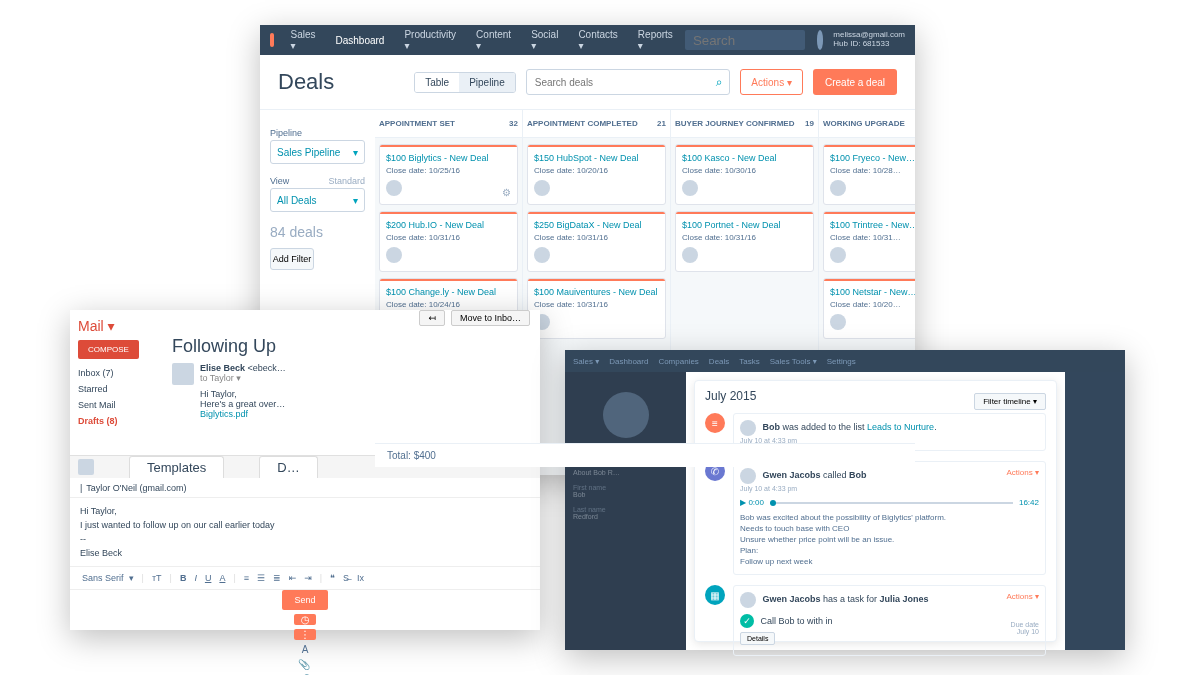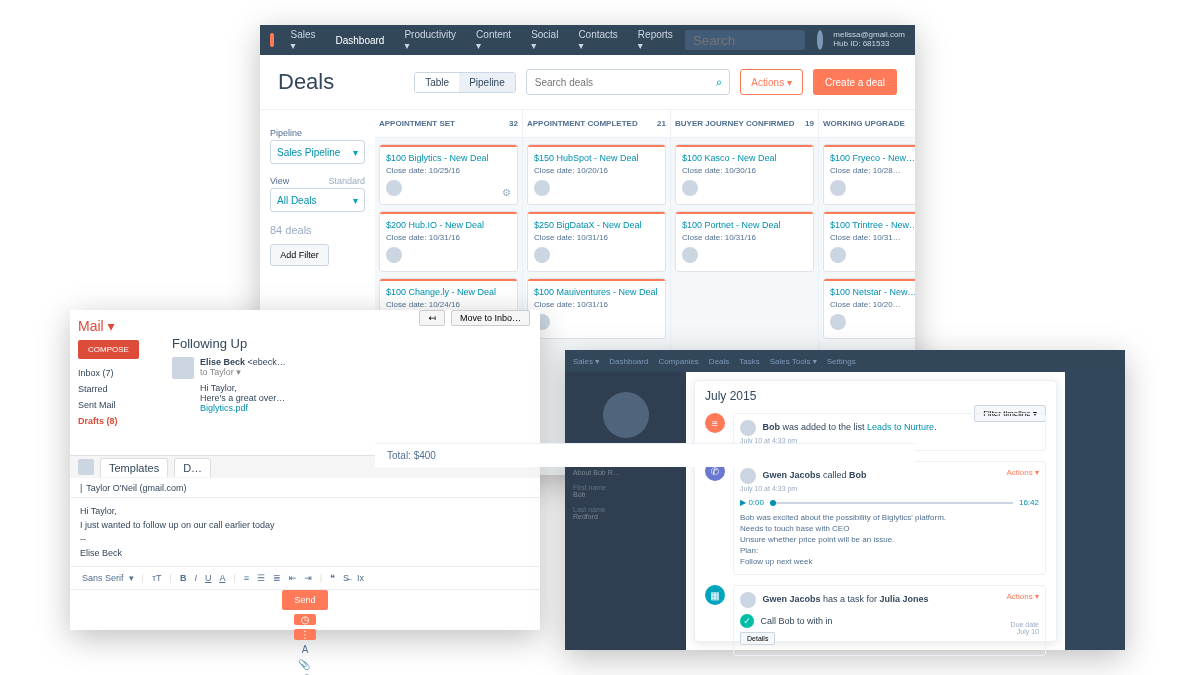--- a/index.html
+++ b/index.html
@@ -24,22 +24,22 @@
   .deal-search-wrap { position: relative; flex: 1; display: flex; }
   .deal-search-wrap .q { position: absolute; right: 8px; top: 50%; transform: translateY(-50%); color: #00a4bd; font-size: 12px; }
   .btn-outline { height: 26px; border: 1px solid #ff7a59; background: #fff; color: #ff7a59; padding: 0 10px; border-radius: 3px; font-size: 10px; cursor: pointer; }
   .btn-primary { height: 26px; border: none; background: #ff7a59; color: #fff; padding: 0 12px; border-radius: 3px; font-size: 10px; cursor: pointer; }
 
   .deals-body { display: flex; height: calc(100% - 85px); }
   .deals-sidebar { width: 115px; padding: 12px 10px; border-right: 0; font-size: 10px; color: #516f90; }
   .deals-sidebar .label { margin: 6px 0 2px; font-size: 9px; }
   .select-fake { border: 1px solid #cbd6e2; border-radius: 3px; height: 24px; display: flex; align-items: center; justify-content: space-between; padding: 0 6px; color: #0091ae; background: #fff; cursor: pointer; }
   .select-fake .caret { color: #00a4bd; }
-  .muted { color: #99acc2; font-size: 11px; margin-top: 12px; }
-  .add-filter { margin-top: 8px; border: 1px solid #cbd6e2; background: #f5f8fa; height: 22px; width: 59px; font-size: 9px; border-radius: 3px; cursor: pointer; }
+  .muted { color: #99acc2; font-size: 14px; margin-top: 12px; }
+  .add-filter { margin-top: 8px; border: 1px solid #cbd6e2; background: #f5f8fa; height: 22px; width: 44px; font-size: 9px; border-radius: 3px; cursor: pointer; }
 
   .board { flex: 1; display: flex; overflow: hidden; background: #f5f8fa; }
   .col { width: 148px; min-width: 148px; border-right: 1px solid #eaf0f6; padding: 0 4px; }
   .col-head { height: 28px; display: flex; align-items: center; justify-content: space-between; padding: 0 4px; border-bottom: 1px solid #eaf0f6; font-size: 8px; font-weight: 600; color: #516f90; background: #fff; margin: 0 -4px 6px; }
   .card { background: #fff; border: 1px solid #dfe3eb; border-radius: 3px; padding: 6px; margin-bottom: 6px; font-size: 9px; position: relative; }
   .card .accent { height: 2px; background: #ff7a59; position: absolute; left: 0; right: 0; top: 0; border-radius: 3px 3px 0 0; }
   .card-title { color: #0091ae; font-size: 9px; margin-top: 2px; }
   .card-sub { color: #516f90; margin-top: 3px; font-size: 8px; }
   .card .mini-av { width: 16px; height: 16px; border-radius: 50%; background: #cbd6e2; margin-top: 5px; display: inline-block; }
   .card .gear { position: absolute; right: 6px; bottom: 6px; color: #99acc2; font-size: 10px; }
@@ -50,28 +50,28 @@
   .mail-window { position: absolute; left: 70px; top: 310px; width: 470px; height: 320px; background: #fff; box-shadow: 0 8px 30px rgba(0,0,0,.25); }
   .mail-body { display: flex; height: 145px; }
   .mail-side { width: 92px; padding: 8px; font-size: 9px; }
   .mail-side .mail-logo { color: #dd4b39; font-size: 14px; font-weight: 400; }
   .compose-btn { margin-top: 6px; background: #dd4b39; color: #fff; border: none; font-size: 8px; padding: 5px 10px; border-radius: 2px; cursor: pointer; }
   .mail-side .f { padding: 3px 0; cursor: pointer; }
   .mail-side .f.active { color: #dd4b39; font-weight: 600; }
   .read-pane { flex: 1; padding: 8px 10px; font-size: 9px; position: relative; }
   .read-ctrl { position: absolute; right: 10px; top: 0; display: flex; gap: 6px; }
   .read-ctrl button { border: 1px solid #ccc; background: #f5f5f5; font-size: 9px; padding: 2px 8px; border-radius: 2px; cursor: pointer; }
-  .read-subject { font-size: 13px; margin-top: 18px; margin-bottom: 6px; }
+  .read-subject { font-size: 18px; margin-top: 18px; margin-bottom: 6px; }
   .read-from { display: flex; gap: 6px; align-items: flex-start; }
   .read-from .av { width: 22px; height: 22px; border-radius: 2px; background: #cbd6e2; }
 
   .compose { border-top: 1px solid #e0e0e0; }
   .compose-head { height: 22px; padding: 0 8px; display: flex; align-items: center; gap: 6px; font-size: 9px; background: #f5f5f5;}
   .compose-head .av2 { width: 16px; height: 16px; border-radius: 2px; background: #cbd6e2; }
-  .compose-head .tab { padding: 3px 8px; border: 1px solid #ddd; border-bottom: none; background: #fff; border-radius: 3px 3px 0 0; font-size: 11px; }
+  .compose-head .tab { padding: 3px 17px; border: 1px solid #ddd; border-bottom: none; background: #fff; border-radius: 3px 3px 0 0; font-size: 13px; margin-left: 29px; }
   .compose-to { height: 20px; padding: 0 10px; display: flex; align-items: center; font-size: 9px; border-bottom: 1px solid #eee;}
   .compose-body { padding: 8px 10px; font-size: 9px; height: 68px; }
   .compose-body p { margin-bottom: 4px; }
   .tb { height: 24px; border-top: 1px solid #eee; border-bottom: 1px solid #eee; display: flex; align-items: center; gap: 2px; padding: 0 6px; font-size: 9px; color: #516f90; }
   .tb span { padding: 0 3px; cursor: pointer; }
   .tb .sep { color: #ddd; }
   .send-row { height: 30px; display: flex; align-items: center; gap: 4px; padding: 0 6px; flex-direction: column; }
   .send-row .send { background: #ff7a59; color: #fff; border: none; padding: 5px 12px; font-size: 9px; border-radius: 2px; cursor: pointer; }
   .send-row .ico { width: 22px; height: 22px; display: flex; align-items: center; justify-content: center; font-size: 10px; color: #516f90; cursor: pointer; border-radius: 2px; }
   .send-row .ico.orange { background: #ff7a59; color: #fff; }
@@ -81,21 +81,21 @@
   .tl-nav { height: 22px; background: #33475b; display: flex; align-items: center; font-size: 8px; color: #7c98b6; padding: 0 8px; gap: 10px; }
   .tl-body { display: flex; height: calc(100% - 22px); }
   .tl-left { width: 121px; background: #3a4a5f; padding-top: 20px; position: relative; opacity: .5; }
   .tl-left .big-av { width: 46px; height: 46px; border-radius: 50%; background: #7c98b6; margin: 0 auto; }
   .tl-left .name { text-align: center; color: #fff; margin-top: 6px; font-size: 10px; }
   .tl-left .about { margin-top: 14px; padding: 0 8px; font-size: 7px; color: #99acc2; }
   .tl-left .about .row { margin-bottom: 8px; }
   .tl-main { flex: 1; background: #fff; display: flex; position: relative; }
   .tl-inner { margin: 8px; background: #fff; border: 1px solid #eaf0f6; border-radius: 4px; flex: 1; padding: 8px 10px; font-size: 9px; position: relative; box-shadow: 0 2px 10px rgba(0,0,0,.1);}
   .tl-inner h3 { font-size: 12px; font-weight: 400; color: #33475b; }
-  .filter-tl { position: absolute; right: 10px; top: 24px; border: 1px solid #cbd6e2; font-size: 8px; padding: 3px 8px; border-radius: 2px; background: #f5f8fa; cursor: pointer; }
+  .filter-tl { position: absolute; right: 10px; top: 12px; border: 1px solid #cbd6e2; font-size: 8px; padding: 3px 8px; border-radius: 2px; background: #f5f8fa; cursor: pointer; }
   .tl-entry { display: flex; gap: 8px; margin-top: 10px; }
   .tl-icon { width: 20px; height: 20px; border-radius: 50%; display: flex; align-items: center; justify-content: center; font-size: 10px; color: #fff; flex-shrink: 0; }
   .tl-icon.orange { background: #ff7a59; }
   .tl-icon.purple { background: #6a78d1; }
   .tl-icon.blue { background: #00a4bd; }
   .tl-ev-body { flex: 1; border: 1px solid #eaf0f6; border-radius: 3px; padding: 6px; position: relative;}
   .tl-ev-body .av3 { width: 16px; height: 16px; border-radius: 50%; background: #cbd6e2; display: inline-block; vertical-align: middle; margin-right: 4px;}
   .tl-ev-body .meta { color: #99acc2; font-size: 7px; margin-top: 1px;}
   .tl-actions { position: absolute; right: 6px; top: 6px; color: #ff7a59; font-size: 8px; cursor: pointer; }
   .scrub { margin: 6px 0; display: flex; align-items: center; gap: 6px; color: #0091ae; font-size: 8px;}

